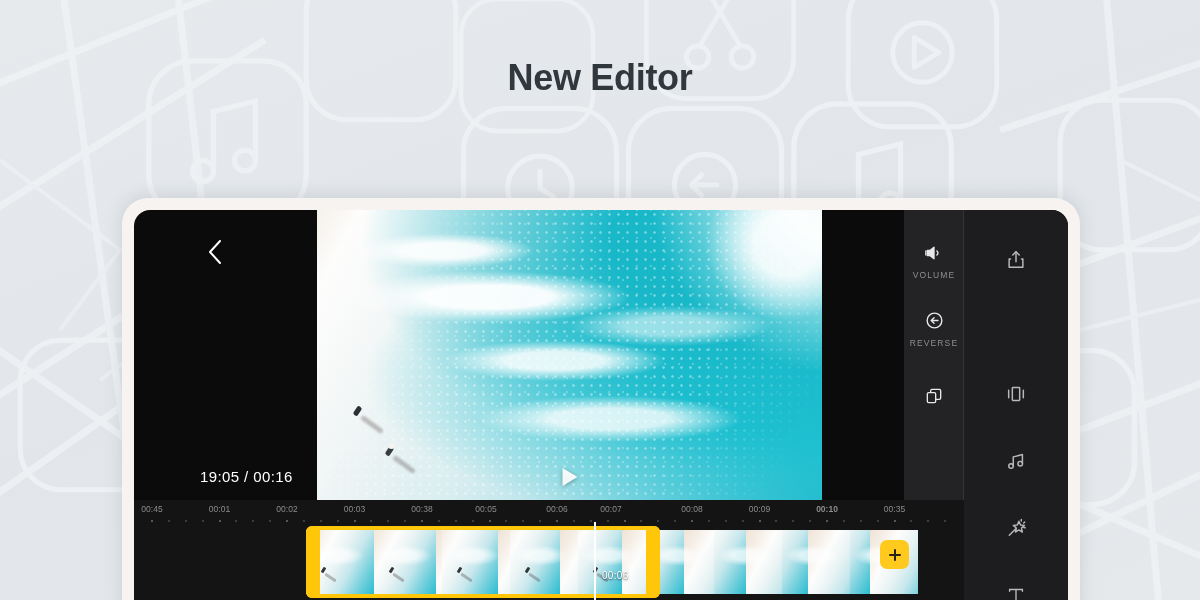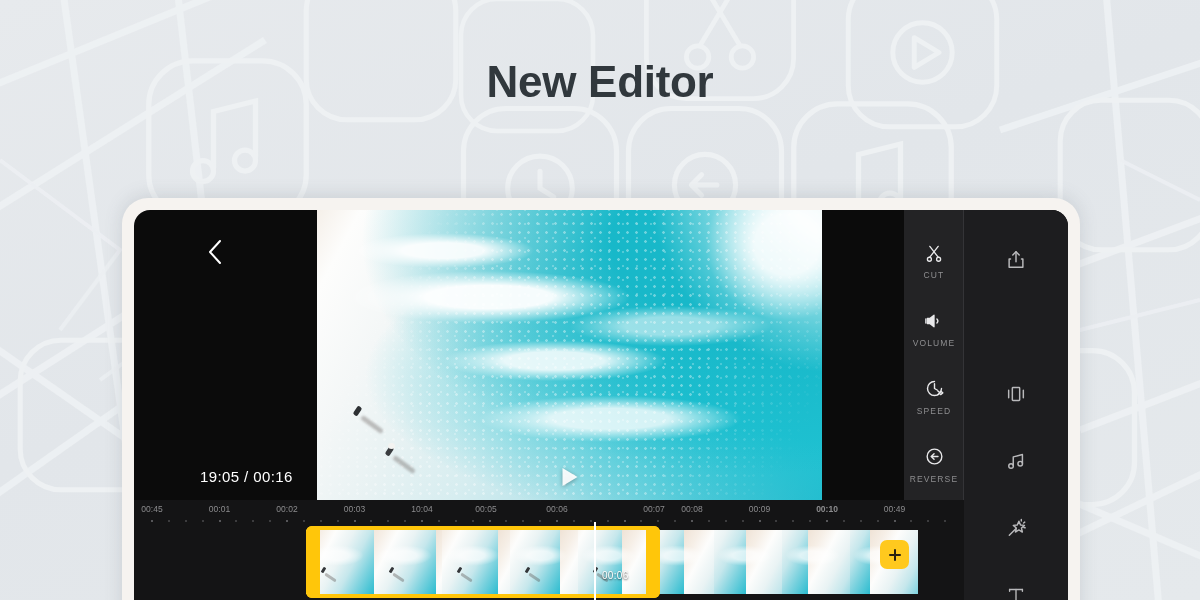--- a/index.html
+++ b/index.html
@@ -19,21 +19,21 @@
   .bg-map { position: absolute; inset: 0; opacity: .85; }
   .ghost-icons { position: absolute; inset: 0; }
   .ghost-icons svg { position: absolute; }
 
   
   .hero {
     position: absolute; top: 58px; left: 0; width: 1200px;
     text-align: center; z-index: 5;
   }
   .hero-title {
-    font-size: 44px; font-weight: bold; color: #31383d;
+    font-size: 36px; font-weight: bold; color: #31383d;
     letter-spacing: -0.3px; line-height: 1.1;
   }
   .hero-sub {
     margin-top: 14px;
     font-size: 30px; font-weight: normal; color: #4d565c;
     letter-spacing: -0.2px;
   }
 
   
   .device {
@@ -331,49 +331,27 @@
         <div class="figure f1"></div>
         <div class="figure f2"></div>
         <div class="fhat h1"></div>
       </div>
       <div class="play-btn"></div>
     </div>
 
     <div class="tool-col primary">
       <div class="tool-item">
         <span class="tool-icon">
-          <svg width="20" height="20" viewBox="0 0 24 24" fill="none" stroke="#e8e8ea" stroke-width="1.6" stroke-linecap="round">
-            <path d="M7 4 L17 17"></path>
-              <path d="M17 4 L7 17"></path>
-            <circle cx="6.5" cy="19.5" r="2.4"></circle>
-              <circle cx="17.5" cy="19.5" r="2.4"></circle>
-          </svg>
-        </span>
-        <span class="tool-label">CUT</span>
-      </div>
-      <div class="tool-item">
-        <span class="tool-icon">
           <svg width="22" height="20" viewBox="0 0 24 24" fill="none" stroke="#e8e8ea" stroke-width="1.6" stroke-linecap="round" stroke-linejoin="round">
             <path d="M4 9 H7 L12 5 V19 L7 15 H4 Z" fill="#e8e8ea"></path>
             <path d="M15.5 9.5 A3.6 3.6 0 0 1 15.5 14.5"></path>
             <path d="M2.2 9.5 V14.5"></path>
           </svg>
         </span>
         <span class="tool-label">VOLUME</span>
-      </div>
-      <div class="tool-item">
-        <span class="tool-icon">
-          <svg width="21" height="21" viewBox="0 0 24 24" fill="none" stroke="#e8e8ea" stroke-width="1.6" stroke-linecap="round" stroke-linejoin="round">
-            <path d="M20 12 A8 8 0 1 1 12 4"></path>
-            <path d="M12 6.5 V12 L15.5 14"></path>
-            <path d="M16 15 L18.5 17 L16 19"></path>
-            <path d="M19 15 L21.5 17 L19 19"></path>
-          </svg>
-        </span>
-        <span class="tool-label">SPEED</span>
       </div>
       <div class="tool-item">
         <span class="tool-icon">
           <svg width="21" height="21" viewBox="0 0 24 24" fill="none" stroke="#e8e8ea" stroke-width="1.6" stroke-linecap="round" stroke-linejoin="round">
             <circle cx="12" cy="12" r="8.4"></circle>
             <path d="M16 12 H8.5 M11.5 8.8 L8.2 12 L11.5 15.2"></path>
           </svg>
         </span>
         <span class="tool-label">REVERSE</span>
       </div>
@@ -452,56 +430,56 @@
           <div class="tick-label" style="left: 153px;">00:02</div>
           <div class="tick-dot" style="left: 153px;"></div>
           <div class="tick-dot minor" style="left: 169.875px;"></div>
           <div class="tick-dot minor" style="left: 186.75px;"></div>
           <div class="tick-dot minor" style="left: 203.625px;"></div>
           <div class="tick-label" style="left: 220.5px;">00:03</div>
           <div class="tick-dot" style="left: 220.5px;"></div>
           <div class="tick-dot minor" style="left: 237.375px;"></div>
           <div class="tick-dot minor" style="left: 254.25px;"></div>
           <div class="tick-dot minor" style="left: 271.125px;"></div>
-          <div class="tick-label" style="left: 288px;">10:04</div>
+          <div class="tick-label" style="left: 288px;">00:38</div>
           <div class="tick-dot" style="left: 288px;"></div>
           <div class="tick-dot minor" style="left: 304.875px;"></div>
           <div class="tick-dot minor" style="left: 321.75px;"></div>
           <div class="tick-dot minor" style="left: 338.625px;"></div>
           <div class="tick-label" style="left: 352px;">00:05</div>
           <div class="tick-dot" style="left: 355.5px;"></div>
           <div class="tick-dot minor" style="left: 372.375px;"></div>
           <div class="tick-dot minor" style="left: 389.25px;"></div>
           <div class="tick-dot minor" style="left: 406.125px;"></div>
           <div class="tick-label" style="left: 423px;">00:06</div>
           <div class="tick-dot" style="left: 423px;"></div>
           <div class="tick-dot minor" style="left: 439.875px;"></div>
           <div class="tick-dot minor" style="left: 456.75px;"></div>
           <div class="tick-dot minor" style="left: 473.625px;"></div>
-          <div class="tick-label" style="left: 520px;">00:07</div>
+          <div class="tick-label" style="left: 477px;">00:07</div>
           <div class="tick-dot" style="left: 490.5px;"></div>
           <div class="tick-dot minor" style="left: 507.375px;"></div>
           <div class="tick-dot minor" style="left: 524.25px;"></div>
           <div class="tick-dot minor" style="left: 541.125px;"></div>
           <div class="tick-label" style="left: 558px;">00:08</div>
           <div class="tick-dot" style="left: 558px;"></div>
           <div class="tick-dot minor" style="left: 574.875px;"></div>
           <div class="tick-dot minor" style="left: 591.75px;"></div>
           <div class="tick-dot minor" style="left: 608.625px;"></div>
           <div class="tick-label" style="left: 625.5px;">00:09</div>
           <div class="tick-dot" style="left: 625.5px;"></div>
           <div class="tick-dot minor" style="left: 642.375px;"></div>
           <div class="tick-dot minor" style="left: 659.25px;"></div>
           <div class="tick-dot minor" style="left: 676.125px;"></div>
           <div class="tick-label" style="left: 693px; font-weight: bold;">00:10</div>
           <div class="tick-dot" style="left: 693px;"></div>
           <div class="tick-dot minor" style="left: 709.875px;"></div>
           <div class="tick-dot minor" style="left: 726.75px;"></div>
           <div class="tick-dot minor" style="left: 743.625px;"></div>
-          <div class="tick-label" style="left: 760.5px;">00:49</div>
+          <div class="tick-label" style="left: 760.5px;">00:35</div>
           <div class="tick-dot" style="left: 760.5px;"></div>
           <div class="tick-dot minor" style="left: 777.375px;"></div>
           <div class="tick-dot minor" style="left: 794.25px;"></div>
           <div class="tick-dot minor" style="left: 811.125px;"></div>
         </div>
       <div class="strip-row">
         <div class="filmstrip">
             <div class="frame">
               <div class="fimg" style="background-position: 0px 0px;"></div>
               <div class="ffoam"></div>

